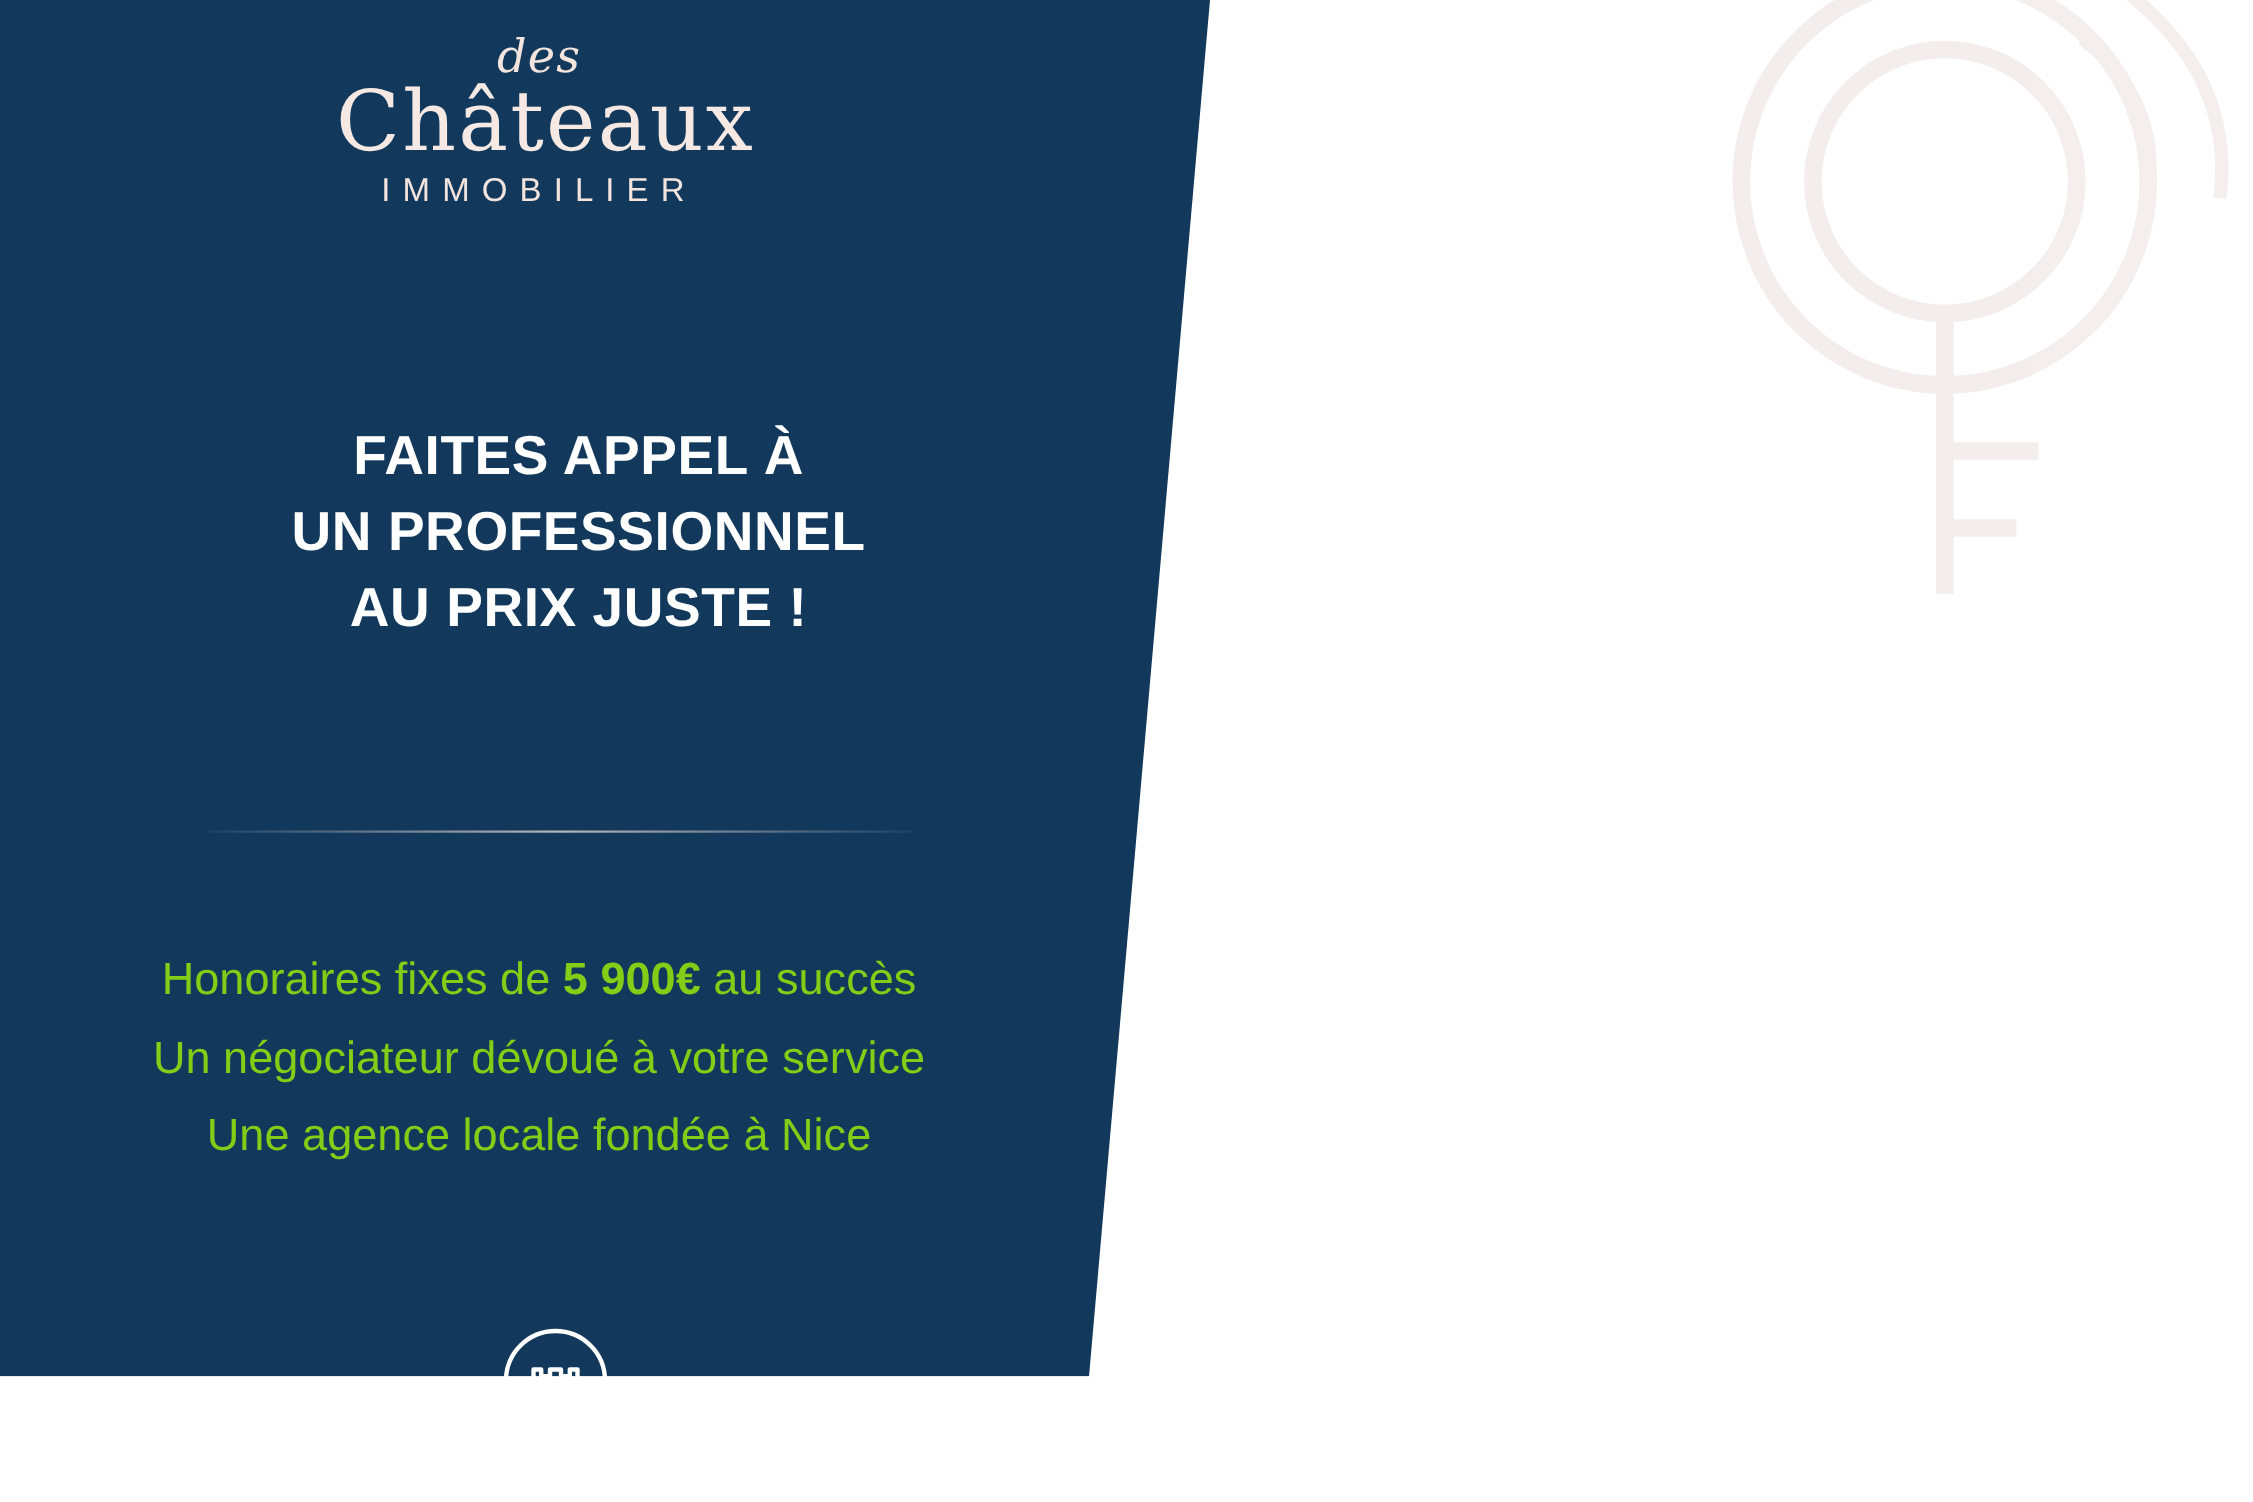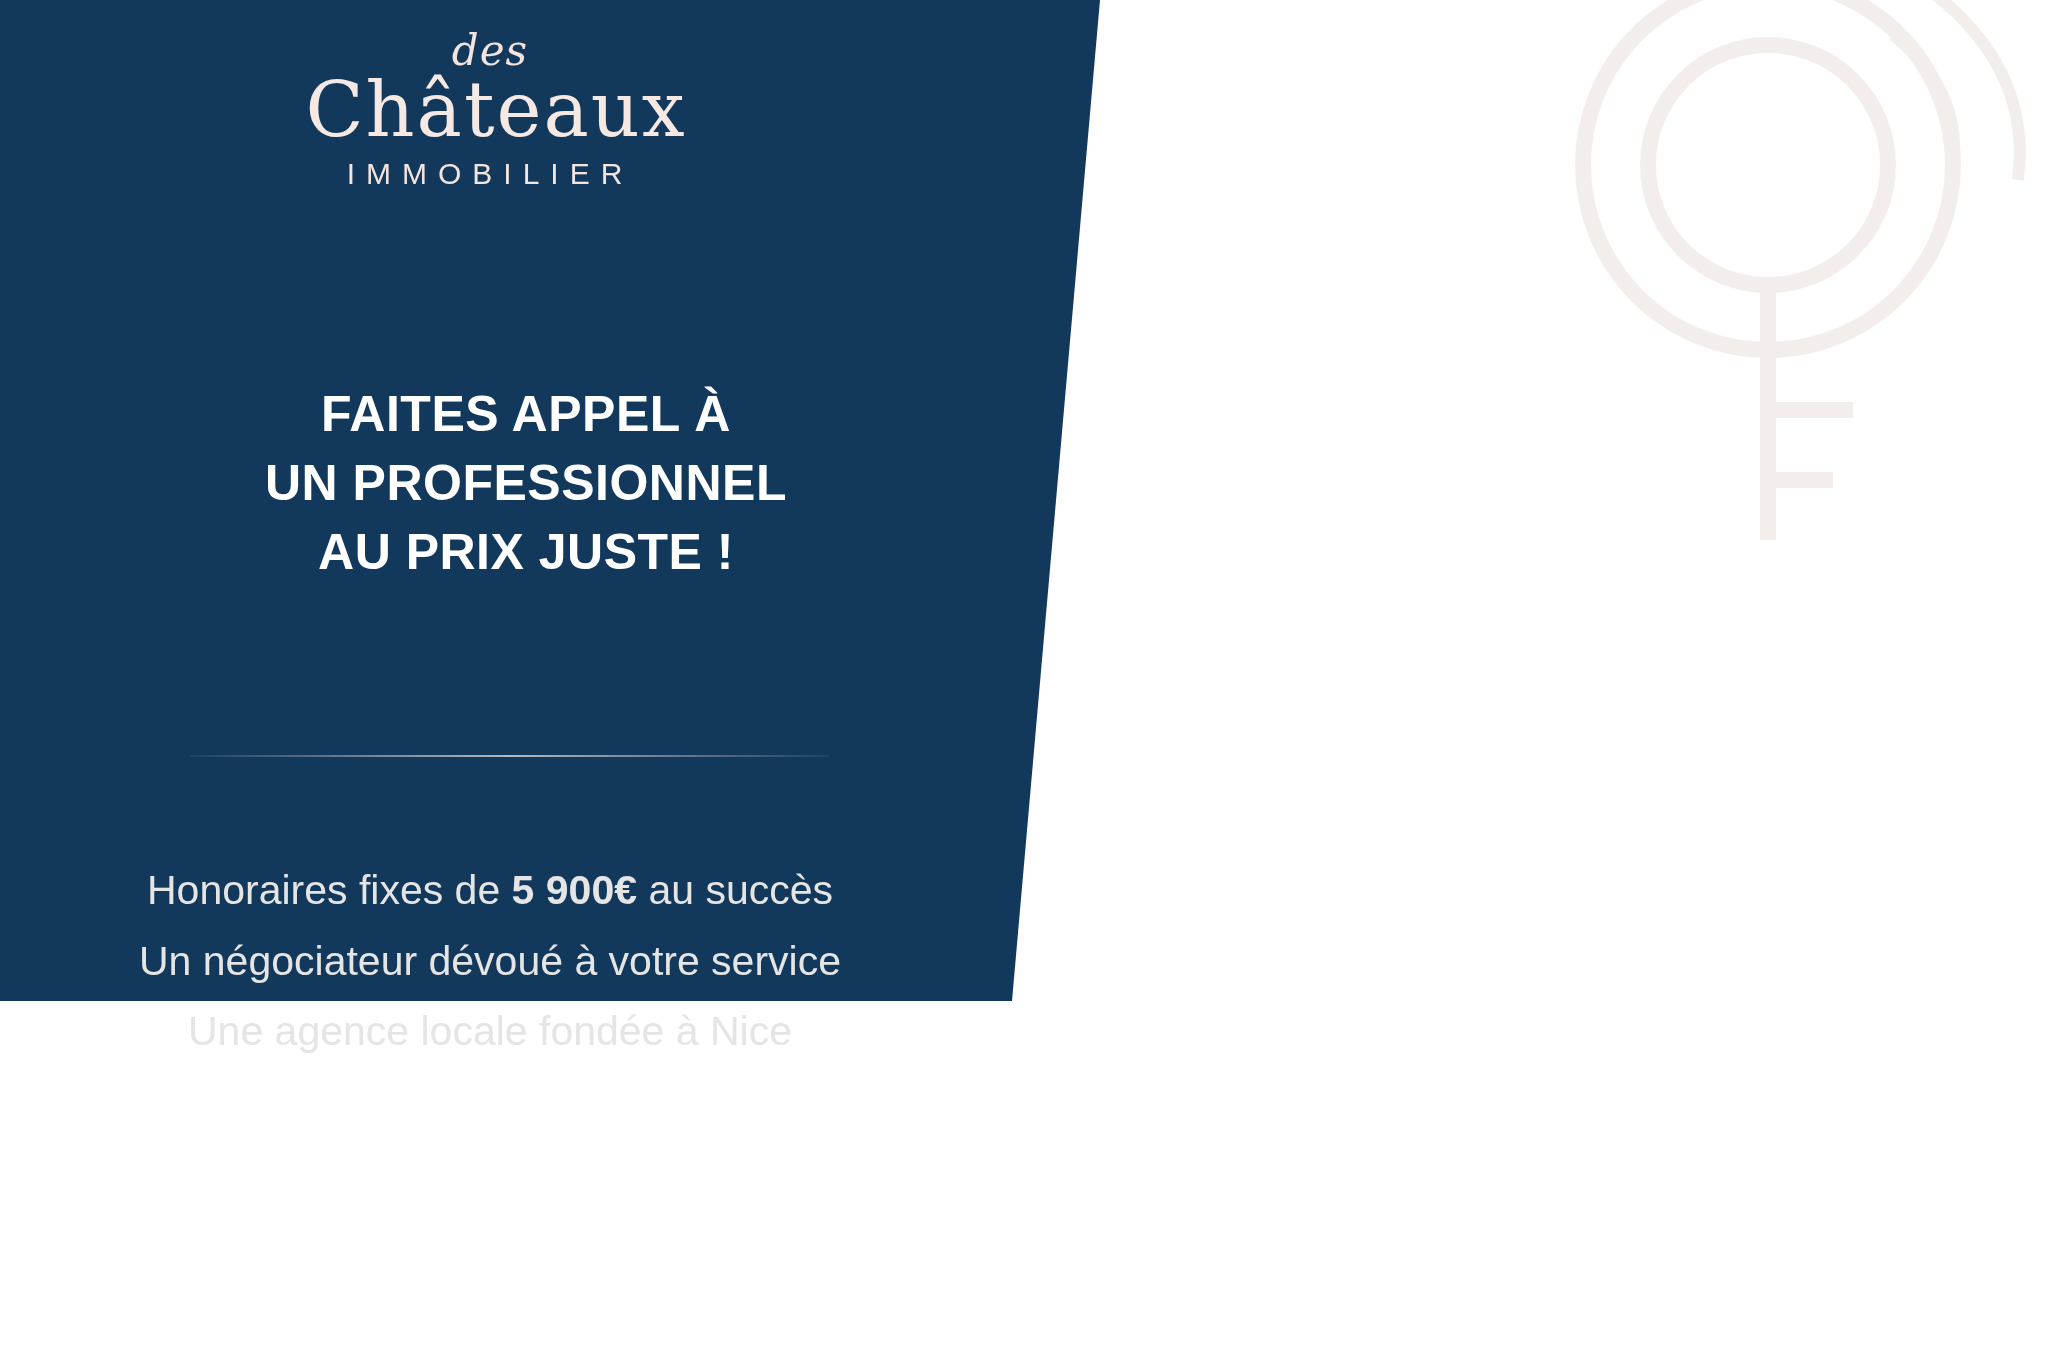--- a/index.html
+++ b/index.html
@@ -7,21 +7,21 @@
     width:2048px;height:1365px;
     font-family:"Liberation Sans", sans-serif;
     background:#ffffff;
     overflow:hidden;
     position:relative;
   }
   .canvas{position:relative;width:2048px;height:1365px;overflow:hidden;background:#ffffff;}
 
   
   .left-panel{
-    position:absolute;left:0;top:0;width:1100px;height:1001px;
+    position:absolute;left:0;top:0;width:1100px;height:1251px;
     background:#12395c;
     clip-path:polygon(0 0, 1100px 0, 980px 1365px, 0 1365px);
     z-index:2;
   }
   .left-inner{position:absolute;left:0;top:0;width:980px;height:1365px;}
 
   
   .logo{position:absolute;top:30px;left:0;width:980px;text-align:center;}
   .logo .des{
     font-family:"DejaVu Serif", serif;
@@ -55,21 +55,21 @@
     margin-left:36px;
   }
 
   .divider{
     position:absolute;top:755px;left:190px;width:640px;height:2px;
     background:linear-gradient(to right, rgba(240,225,220,0.05), rgba(240,225,220,0.75), rgba(240,225,220,0.05));
   }
 
   .bullets{
     position:absolute;top:855px;left:0;width:980px;text-align:center;
-    color:#e5e5e5;font-size:41px;line-height:1.72;font-weight:300;
+    color:#84cc16;font-size:41px;line-height:1.72;font-weight:300;
   }
   .bullets .bold{font-weight:bold;}
 
   
   .emblem{position:absolute;left:455px;top:1205px;width:100px;height:100px;}
 
   
   .right-panel{position:absolute;left:1000px;top:0;width:1048px;height:1365px;z-index:1;}
 
   .watermark{

